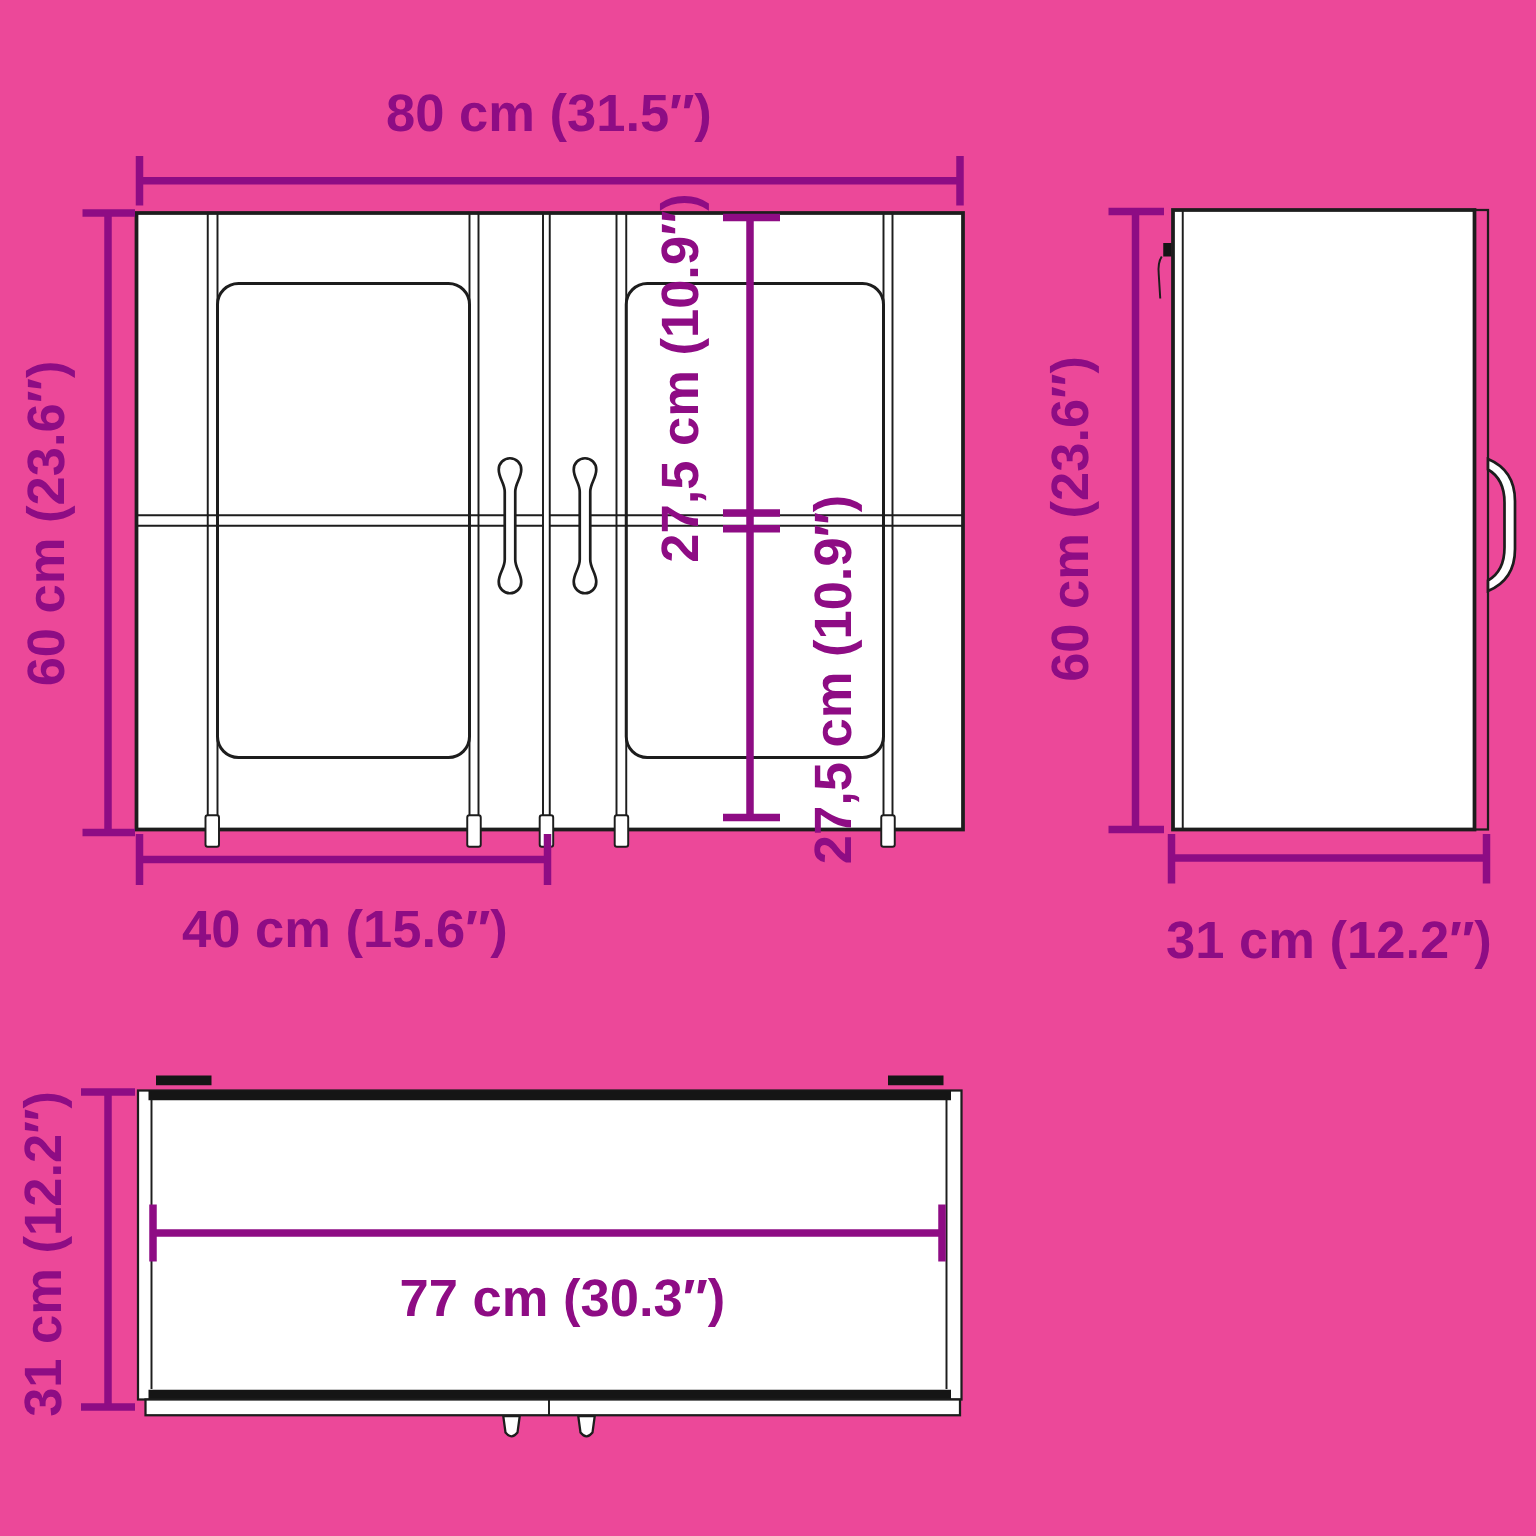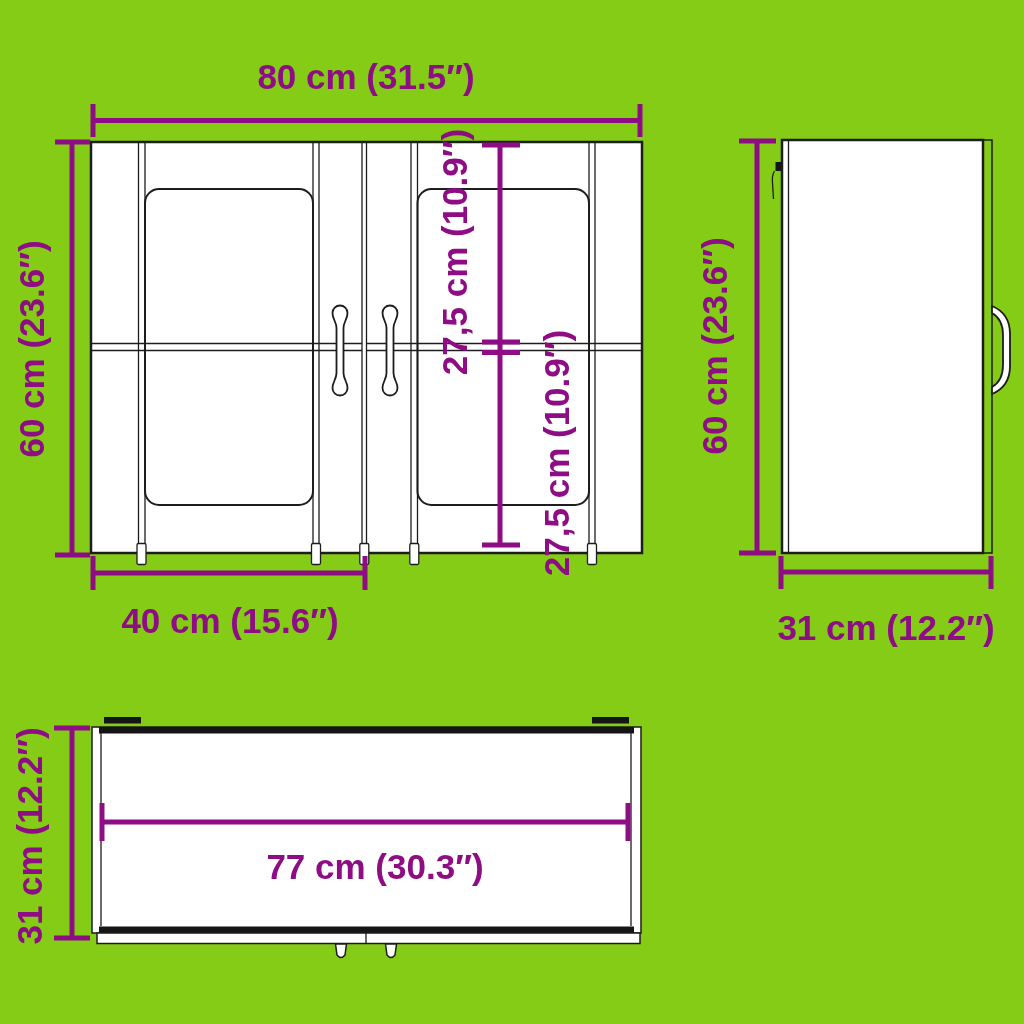--- a/index.html
+++ b/index.html
@@ -1,16 +1,16 @@
 <!DOCTYPE html>
 <html><head>
 <meta charset="utf-8">
 <style>
   html,body{margin:0;padding:0;background:#ffffff;}
-  .stage{position:relative;width:1024px;height:1024px;background:#84cc16;overflow:hidden;
+  .stage{position:relative;width:1024px;height:1024px;background:#ec4899;overflow:hidden;
          font-family:"Liberation Sans", sans-serif;}
   svg{display:block;}
   .ln{stroke:#1d1d1d;fill:none;}
   .w25{stroke-width:2.5;}
   .w20{stroke-width:2;}
   .w15{stroke-width:1.5;}
   .w13{stroke-width:1.3;}
   .filldark{fill:#151515;stroke:none;}
   .white{fill:#ffffff;}
   .dim{stroke:#8E0C84;stroke-width:5;fill:none;}

